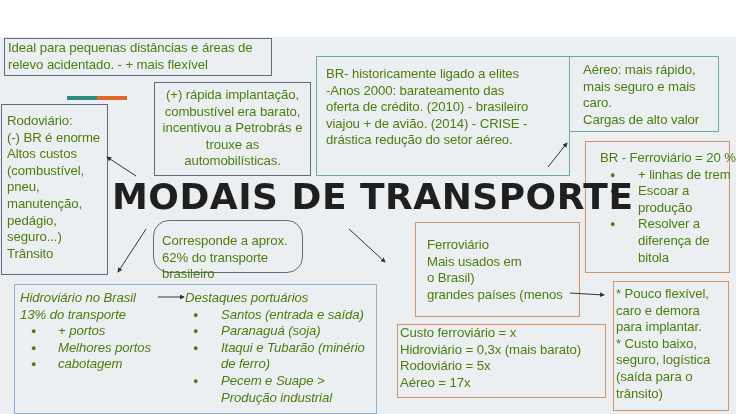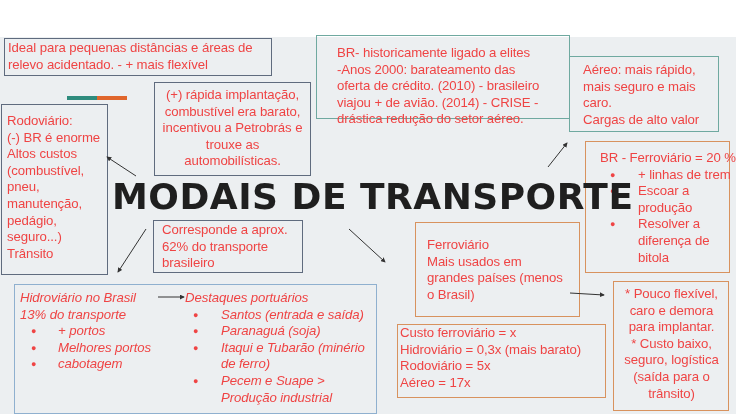--- a/index.html
+++ b/index.html
@@ -10,21 +10,21 @@
     color:#1f1f1f;
   }
   .bg {
     position:absolute; left:0; top:37px; width:736px; height:377px;
     background:#eceff1;
   }
   .box {
     position:absolute; box-sizing:border-box;
     font-size:13.2px; line-height:16.6px;
     padding:2px 4px;
-    color:#ef4444;
+    color:#4d7c0f;
     letter-spacing:-0.1px;
   }
   .b-gray { border:1.5px solid #5f6b7e; }
   .b-teal { border:1.5px solid #6fa9a0; }
   .b-orange { border:1.5px solid #d8925e; }
   .b-blue { border:1.5px solid #8fb0cf; }
   .line { display:block; white-space:nowrap; }
   ul { margin:0; padding:0; list-style:none; }
   li { position:relative; white-space:nowrap; }
   li .bullet { position:absolute; left:0; top:0; }
@@ -63,21 +63,21 @@
 </div>
 
 <div class="box b-gray" style="left:154px;top:82px;width:157px;height:94px;padding:4px 5px;text-align:center;">
   <span class="line">(+) rápida implantação,</span>
   <span class="line">combustível era barato,</span>
   <span class="line">incentivou a Petrobrás e</span>
   <span class="line">trouxe as</span>
   <span class="line">automobilísticas.</span>
 </div>
 
-<div class="box b-teal" style="left:316px;top:35px;width:254px;height:84px;padding:9px 20px;">
+<div class="box b-teal" style="left:316px;top:56px;width:254px;height:120px;padding:9px 9px;">
   <span class="line">BR- historicamente ligado a elites</span>
   <span class="line">-Anos 2000: barateamento das</span>
   <span class="line">oferta de crédito. (2010) - brasileiro</span>
   <span class="line">viajou + de avião. (2014) - CRISE -</span>
   <span class="line">drástica redução do setor aéreo.</span>
 </div>
 
 <div class="box b-teal" style="left:569px;top:56px;width:150px;height:76px;padding:5px 13px;">
   <span class="line">Aéreo: mais rápido,</span>
   <span class="line">mais seguro e mais</span>
@@ -101,34 +101,34 @@
       <span class="bullet" style="left:10px;font-size:9px;">●</span>
       <span class="line">Resolver a</span>
       <span class="line">diferença de</span>
       <span class="line">bitola</span>
     </li>
   </ul>
 </div>
 
 <div class="title">MODAIS DE TRANSPORTE</div>
 
-<div class="box b-gray" style="left:153px;top:220px;width:150px;height:53px;padding:1px 8px;">
+<div class="box b-gray" style="left:153px;top:220px;width:150px;height:53px;padding:12px 8px;border-radius:16px;">
   <span class="line">Corresponde a aprox.</span>
   <span class="line">62% do transporte</span>
   <span class="line">brasileiro</span>
 </div>
 
 <div class="box b-orange" style="left:397px;top:222px;width:165px;height:95px;padding:14px 11px;margin-left:18px;">
   <span class="line">Ferroviário</span>
   <span class="line">Mais usados em</span>
+  <span class="line">o Brasil)</span>
   <span class="line">grandes países (menos</span>
-  <span class="line">o Brasil)</span>
-</div>
-
-<div class="box b-orange" style="left:613px;top:281px;width:116px;height:130px;padding:4px 1px 2px 2px;text-align:center;">
+</div>
+
+<div class="box b-orange" style="left:613px;top:281px;width:116px;height:130px;padding:4px 1px 2px 2px;">
   <span class="line">* Pouco flexível,</span>
   <span class="line">caro e demora</span>
   <span class="line">para implantar.</span>
   <span class="line">* Custo baixo,</span>
   <span class="line">seguro, logística</span>
   <span class="line">(saída para o</span>
   <span class="line">trânsito)</span>
 </div>
 
 <div class="box b-blue" style="left:14px;top:284px;width:363px;height:130px;padding:5px 5px;font-style:italic;">

